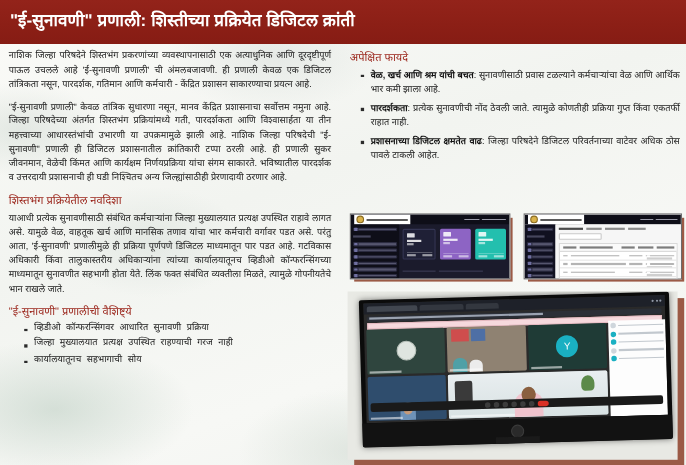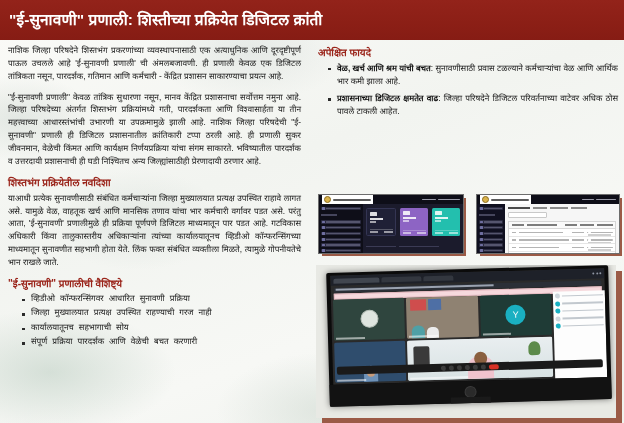--- a/index.html
+++ b/index.html
@@ -72,21 +72,21 @@
     font-size: 8.3px;
     line-height: 1.55;
     color: #1b1b1b;
     text-align: justify;
     margin: 0 0 8px 0;
   }
 
   .section-head {
     color: #9a241a;
     font-size: 10px;
-    font-weight: bold;
+    font-weight: normal;
     margin: 2px 0 3px 0;
     line-height: 1.3;
   }
 
   ul.bullets {
     list-style: none;
     margin: 0;
     padding: 0 0 0 14px;
     font-family: Liberation Mono, monospace;
   }
@@ -297,29 +297,31 @@
     <p class="body-para">"ई-सुनावणी प्रणाली" केवळ तांत्रिक सुधारणा नसून, मानव केंद्रित प्रशासनाचा सर्वोत्तम नमुना आहे. जिल्हा परिषदेच्या अंतर्गत शिस्तभंग प्रक्रियांमध्ये गती, पारदर्शकता आणि विश्वासार्हता या तीन महत्त्वाच्या आधारस्तंभांची उभारणी या उपक्रमामुळे झाली आहे. नाशिक जिल्हा परिषदेची "ई-सुनावणी" प्रणाली ही डिजिटल प्रशासनातील क्रांतिकारी टप्पा ठरली आहे. ही प्रणाली सुकर जीवनमान, वेळेची किंमत आणि कार्यक्षम निर्णयप्रक्रिया यांचा संगम साकारते. भविष्यातील पारदर्शक व उत्तरदायी प्रशासनाची ही घडी निश्चितच अन्य जिल्ह्यांसाठीही प्रेरणादायी ठरणार आहे.</p>
 
     <div class="section-head">शिस्तभंग प्रक्रियेतील नवदिशा</div>
     <p class="body-para">याआधी प्रत्येक सुनावणीसाठी संबंधित कर्मचाऱ्यांना जिल्हा मुख्यालयात प्रत्यक्ष उपस्थित राहावे लागत असे. यामुळे वेळ, वाहतूक खर्च आणि मानसिक तणाव यांचा भार कर्मचारी वर्गावर पडत असे. परंतु आता, 'ई-सुनावणी' प्रणालीमुळे ही प्रक्रिया पूर्णपणे डिजिटल माध्यमातून पार पडत आहे. गटविकास अधिकारी किंवा तालुकास्तरीय अधिकाऱ्यांना त्यांच्या कार्यालयातूनच व्हिडीओ कॉन्फरन्सिंगच्या माध्यमातून सुनावणीत सहभागी होता येते. लिंक फक्त संबंधित व्यक्तीला मिळते, त्यामुळे गोपनीयतेचे भान राखले जाते.</p>
 
     <div class="section-head">"ई-सुनावणी" प्रणालीची वैशिष्ट्ये</div>
     <ul class="bullets">
       <li>व्हिडीओ कॉन्फरन्सिंगवर आधारित सुनावणी प्रक्रिया</li>
       <li>जिल्हा मुख्यालयात प्रत्यक्ष उपस्थित राहण्याची गरज नाही</li>
       <li>कार्यालयातूनच सहभागाची सोय</li>
-      <li>संपूर्ण प्रक्रिया पारदर्शक आणि वेळेची बचत करणारी</li>
     </ul>
   </div>
 
   <div id="right-col">
     <div class="section-head">अपेक्षित फायदे</div>
     <ul class="benefits">
       <li>
         <span class="b-lead">वेळ, खर्च आणि श्रम यांची बचत</span><span>: सुनावणीसाठी प्रवास टळल्याने कर्मचाऱ्यांचा वेळ आणि आर्थिक भार कमी झाला आहे.</span>
+      </li>
+      <li>
+        <span class="b-lead">पारदर्शकता</span><span>: प्रत्येक सुनावणीची नोंद ठेवली जाते. त्यामुळे कोणतीही प्रक्रिया गुप्त किंवा एकतर्फी राहात नाही.</span>
       </li>
       <li>
         <span class="b-lead">प्रशासनाच्या डिजिटल क्षमतेत वाढ</span><span>: जिल्हा परिषदेने डिजिटल परिवर्तनाच्या वाटेवर अधिक ठोस पावले टाकली आहेत.</span>
       </li>
     </ul>
   </div>
 
   <div class="shot-wrap" style="left:318px; top:194px; width:144px; height:58px;">
     <div class="shot-shadow"></div>
     <div class="shot">

